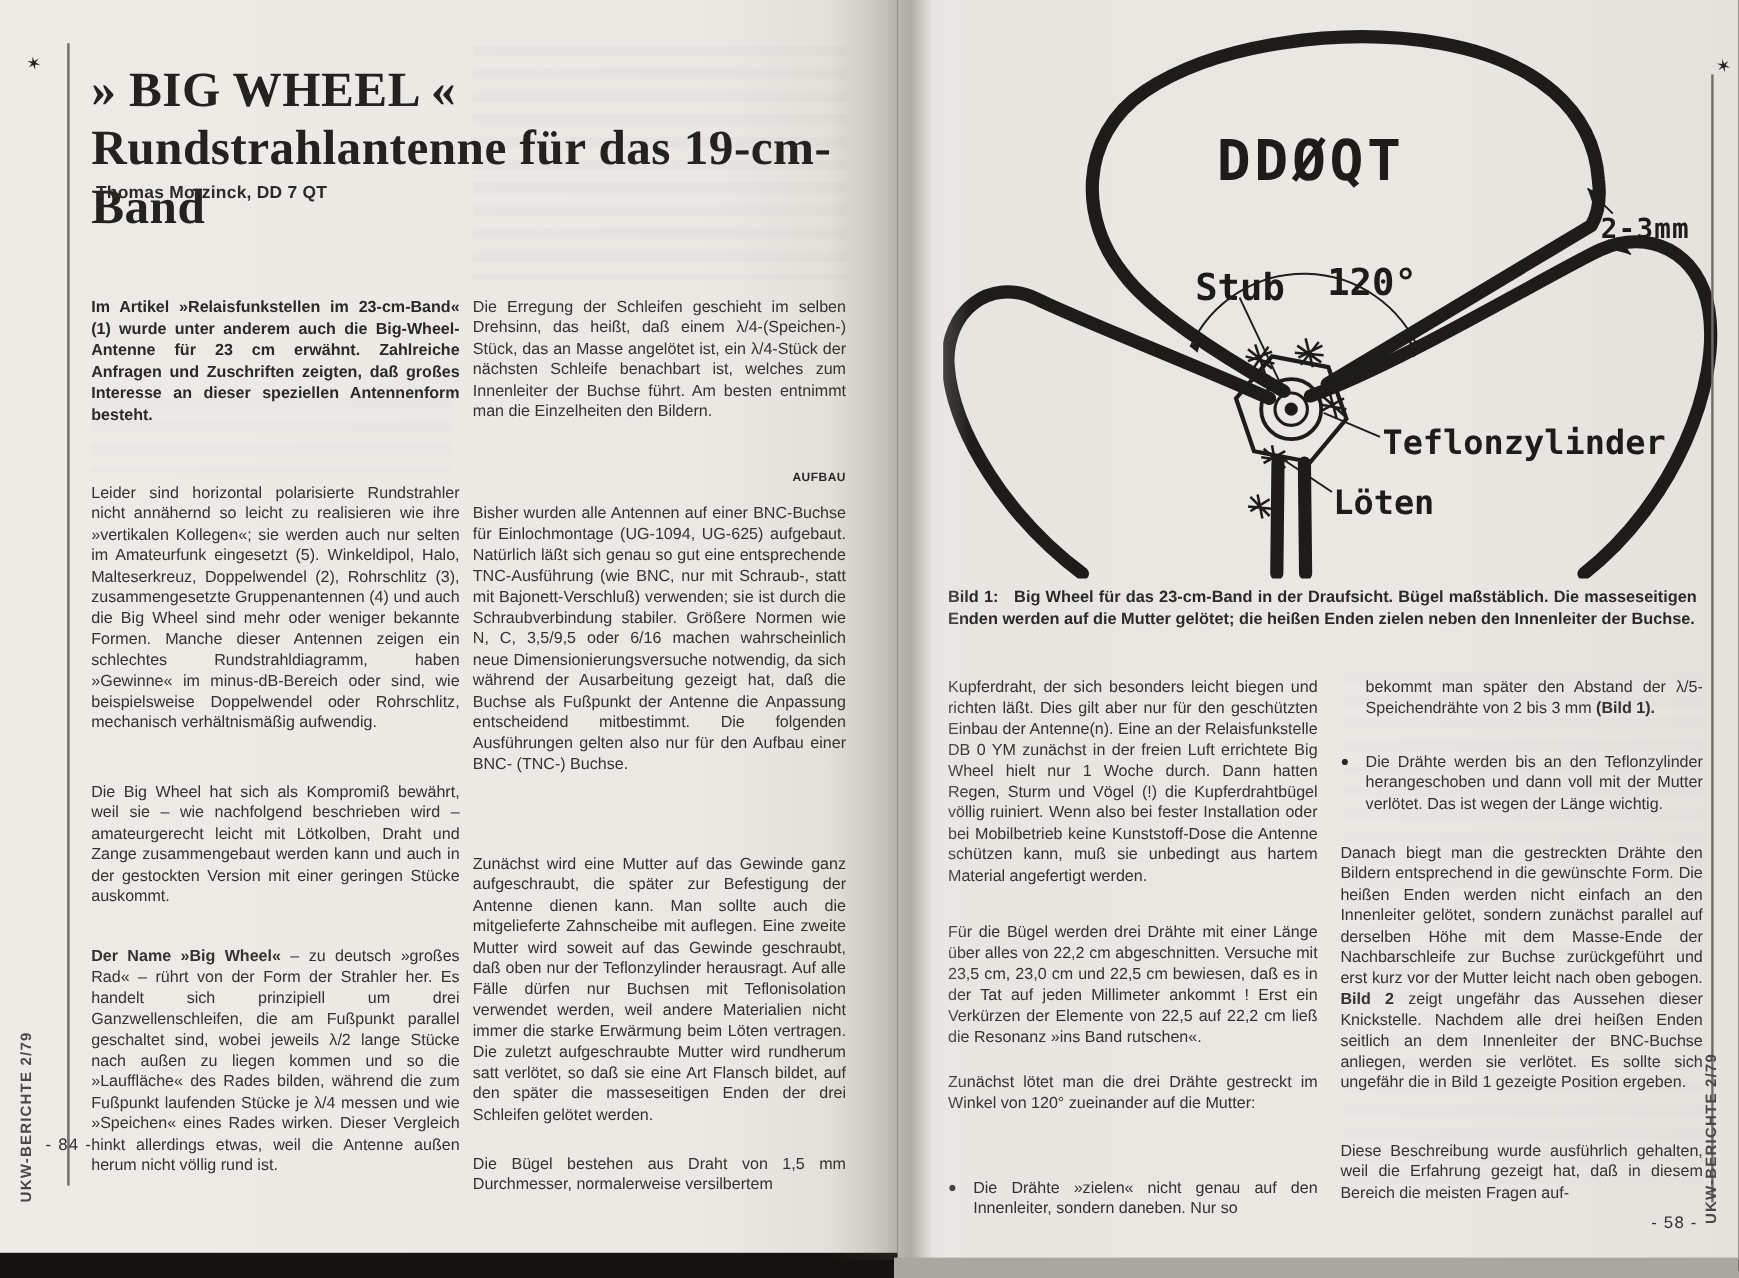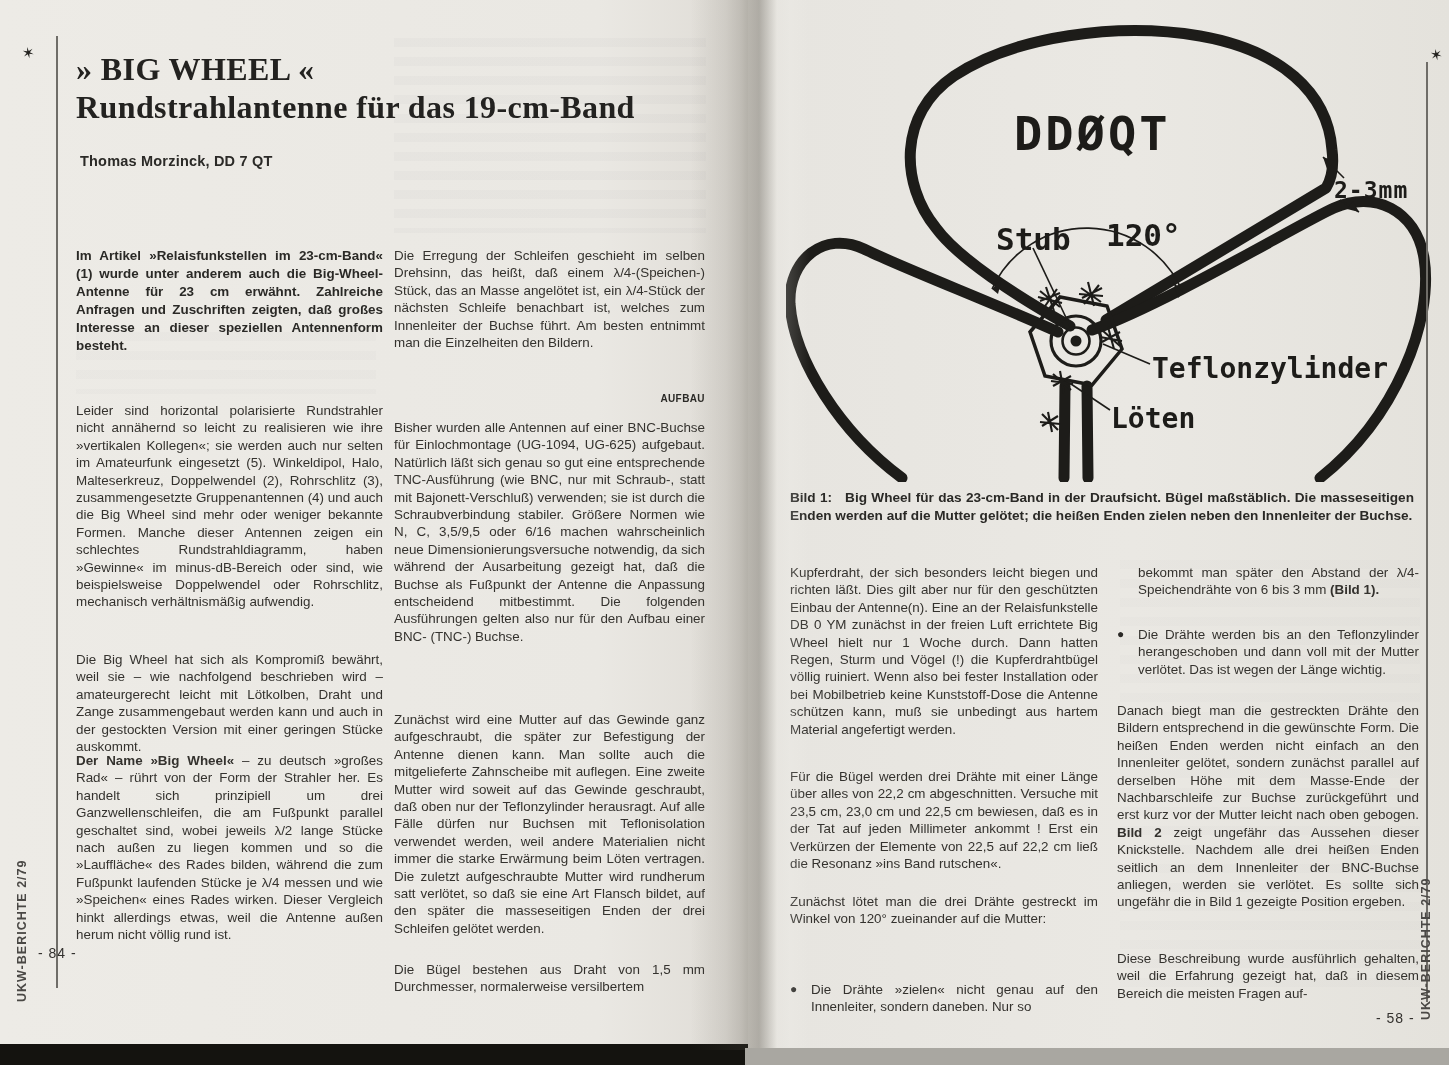--- a/index.html
+++ b/index.html
@@ -16,21 +16,21 @@
   #gutter-shadow{position:absolute;left:690px;top:0;width:150px;height:1050px;pointer-events:none;
     background:linear-gradient(90deg,rgba(0,0,0,0) 0%,rgba(90,85,75,.18) 34%,rgba(70,66,58,.30) 46%,rgba(245,244,240,.25) 58%,rgba(0,0,0,0) 80%);}
   .ghost{position:absolute;opacity:.55;pointer-events:none;
     background:repeating-linear-gradient(180deg, rgba(80,80,95,.055) 0 9px, rgba(0,0,0,0) 9px 19px);}
   .rule-v{position:absolute;width:2px;background:#6f6d68;}
   .spine{position:absolute;transform:rotate(-90deg);transform-origin:left bottom;
     font-size:12.5px;font-weight:bold;color:#4a4845;letter-spacing:1px;white-space:nowrap;}
   .star{position:absolute;font-size:15px;color:#23221f;transform:rotate(-12deg);}
   .title{position:absolute;left:76px;top:50px;width:640px;
     font-family:"Liberation Serif", serif;font-weight:bold;color:#232220;
-    font-size:32px;line-height:1.2;letter-spacing:.4px;}
+    font-size:41px;line-height:1.2;letter-spacing:.4px;}
   .author{position:absolute;left:80px;top:153px;font-size:14.5px;font-weight:bold;color:#2b2a27;letter-spacing:.2px;}
   .col{position:absolute;color:#34322e;font-size:13.4px;line-height:17.4px;text-align:justify;}
   .col p{margin:0;}
   .b{font-weight:bold;color:#2a2926;}
   .lead-bold{font-weight:bold;}
   .heading{font-weight:bold;font-size:10px;color:#2a2926;letter-spacing:.4px;text-align:right;}
   .bullet-row{display:flex;}
   .bullet-glyph{width:21px;flex:0 0 21px;font-size:12px;line-height:17.4px;color:#2a2926;}
   .bullet-text{flex:1;text-align:justify;}
   .indent{padding-left:21px;}
@@ -59,21 +59,21 @@
 
   <div class="col" style="left:76px;top:247px;width:307px;">
     <p class="b" style="line-height:18px;">Im Artikel »Relaisfunkstellen im 23-cm-Band« (1) wurde unter anderem auch die Big-Wheel-Antenne für 23 cm erwähnt. Zahlreiche Anfragen und Zuschriften zeigten, daß großes Interesse an dieser speziellen Antennenform besteht.</p>
   </div>
   <div class="col" style="left:76px;top:402px;width:307px;">
     <p>Leider sind horizontal polarisierte Rundstrahler nicht annähernd so leicht zu realisieren wie ihre »vertikalen Kollegen«; sie werden auch nur selten im Amateurfunk eingesetzt (5). Winkeldipol, Halo, Malteserkreuz, Doppelwendel (2), Rohrschlitz (3), zusammengesetzte Gruppenantennen (4) und auch die Big Wheel sind mehr oder weniger bekannte Formen. Manche dieser Antennen zeigen ein schlechtes Rundstrahldiagramm, haben »Gewinne« im minus-dB-Bereich oder sind, wie beispielsweise Doppelwendel oder Rohrschlitz, mechanisch verhältnismäßig aufwendig.</p>
   </div>
   <div class="col" style="left:76px;top:651px;width:307px;">
     <p>Die Big Wheel hat sich als Kompromiß bewährt, weil sie – wie nachfolgend beschrieben wird – amateurgerecht leicht mit Lötkolben, Draht und Zange zusammengebaut werden kann und auch in der gestockten Version mit einer geringen Stücke auskommt.</p>
   </div>
-  <div class="col" style="left:76px;top:752px;width:307px;">
+  <div class="col" style="left:76px;top:788px;width:307px;">
     <p><span class="lead-bold">Der Name »Big Wheel«</span><span> – zu deutsch »großes Rad« – rührt von der Form der Strahler her. Es handelt sich prinzipiell um drei Ganzwellenschleifen, die am Fußpunkt parallel geschaltet sind, wobei jeweils λ/2 lange Stücke nach außen zu liegen kommen und so die »Lauffläche« des Rades bilden, während die zum Fußpunkt laufenden Stücke je λ/4 messen und wie »Speichen« eines Rades wirken. Dieser Vergleich hinkt allerdings etwas, weil die Antenne außen herum nicht völlig rund ist.</span></p>
   </div>
 
   <div class="col" style="left:394px;top:247px;width:311px;">
     <p>Die Erregung der Schleifen geschieht im selben Drehsinn, das heißt, daß einem λ/4-(Speichen-) Stück, das an Masse angelötet ist, ein λ/4-Stück der nächsten Schleife benachbart ist, welches zum Innenleiter der Buchse führt. Am besten entnimmt man die Einzelheiten den Bildern.</p>
   </div>
   <div class="col heading" style="left:394px;top:390px;width:311px;">AUFBAU</div>
   <div class="col" style="left:394px;top:419px;width:311px;">
     <p>Bisher wurden alle Antennen auf einer BNC-Buchse für Einlochmontage (UG-1094, UG-625) aufgebaut. Natürlich läßt sich genau so gut eine entsprechende TNC-Ausführung (wie BNC, nur mit Schraub-, statt mit Bajonett-Verschluß) verwenden; sie ist durch die Schraubverbindung stabiler. Größere Normen wie N, C, 3,5/9,5 oder 6/16 machen wahrscheinlich neue Dimensionierungsversuche notwendig, da sich während der Ausarbeitung gezeigt hat, daß die Buchse als Fußpunkt der Antenne die Anpassung entscheidend mitbestimmt. Die folgenden Ausführungen gelten also nur für den Aufbau einer BNC- (TNC-) Buchse.</p>
   </div>
@@ -165,21 +165,21 @@
 </div>
 <div class="col" style="left:790px;top:893px;width:308px;">
   <p>Zunächst lötet man die drei Drähte gestreckt im Winkel von 120° zueinander auf die Mutter:</p>
 </div>
 <div class="col bullet-row" style="left:790px;top:981px;width:308px;">
   <span class="bullet-glyph">●</span>
   <span class="bullet-text">Die Drähte »zielen« nicht genau auf den Innenleiter, sondern daneben. Nur so</span>
 </div>
 
 <div class="col indent" style="left:1117px;top:564px;width:281px;">
-  <p><span>bekommt man später den Abstand der λ/4-Speichendrähte von 6 bis 3 mm </span><span class="lead-bold">(Bild 1).</span></p>
+  <p><span>bekommt man später den Abstand der λ/5-Speichendrähte von 2 bis 3 mm </span><span class="lead-bold">(Bild 1).</span></p>
 </div>
 <div class="col bullet-row" style="left:1117px;top:626px;width:302px;">
   <span class="bullet-glyph">●</span>
   <span class="bullet-text">Die Drähte werden bis an den Teflonzylinder herangeschoben und dann voll mit der Mutter verlötet. Das ist wegen der Länge wichtig.</span>
 </div>
 <div class="col" style="left:1117px;top:702px;width:302px;">
   <p><span>Danach biegt man die gestreckten Drähte den Bildern entsprechend in die gewünschte Form. Die heißen Enden werden nicht einfach an den Innenleiter gelötet, sondern zunächst parallel auf derselben Höhe mit dem Masse-Ende der Nachbarschleife zur Buchse zurückgeführt und erst kurz vor der Mutter leicht nach oben gebogen. </span><span class="lead-bold">Bild 2</span><span> zeigt ungefähr das Aussehen dieser Knickstelle. Nachdem alle drei heißen Enden seitlich an dem Innenleiter der BNC-Buchse anliegen, werden sie verlötet. Es sollte sich ungefähr die in Bild 1 gezeigte Position ergeben.</span></p>
 </div>
 <div class="col" style="left:1117px;top:950px;width:302px;">
   <p>Diese Beschreibung wurde ausführlich gehalten, weil die Erfahrung gezeigt hat, daß in diesem Bereich die meisten Fragen auf-</p>

